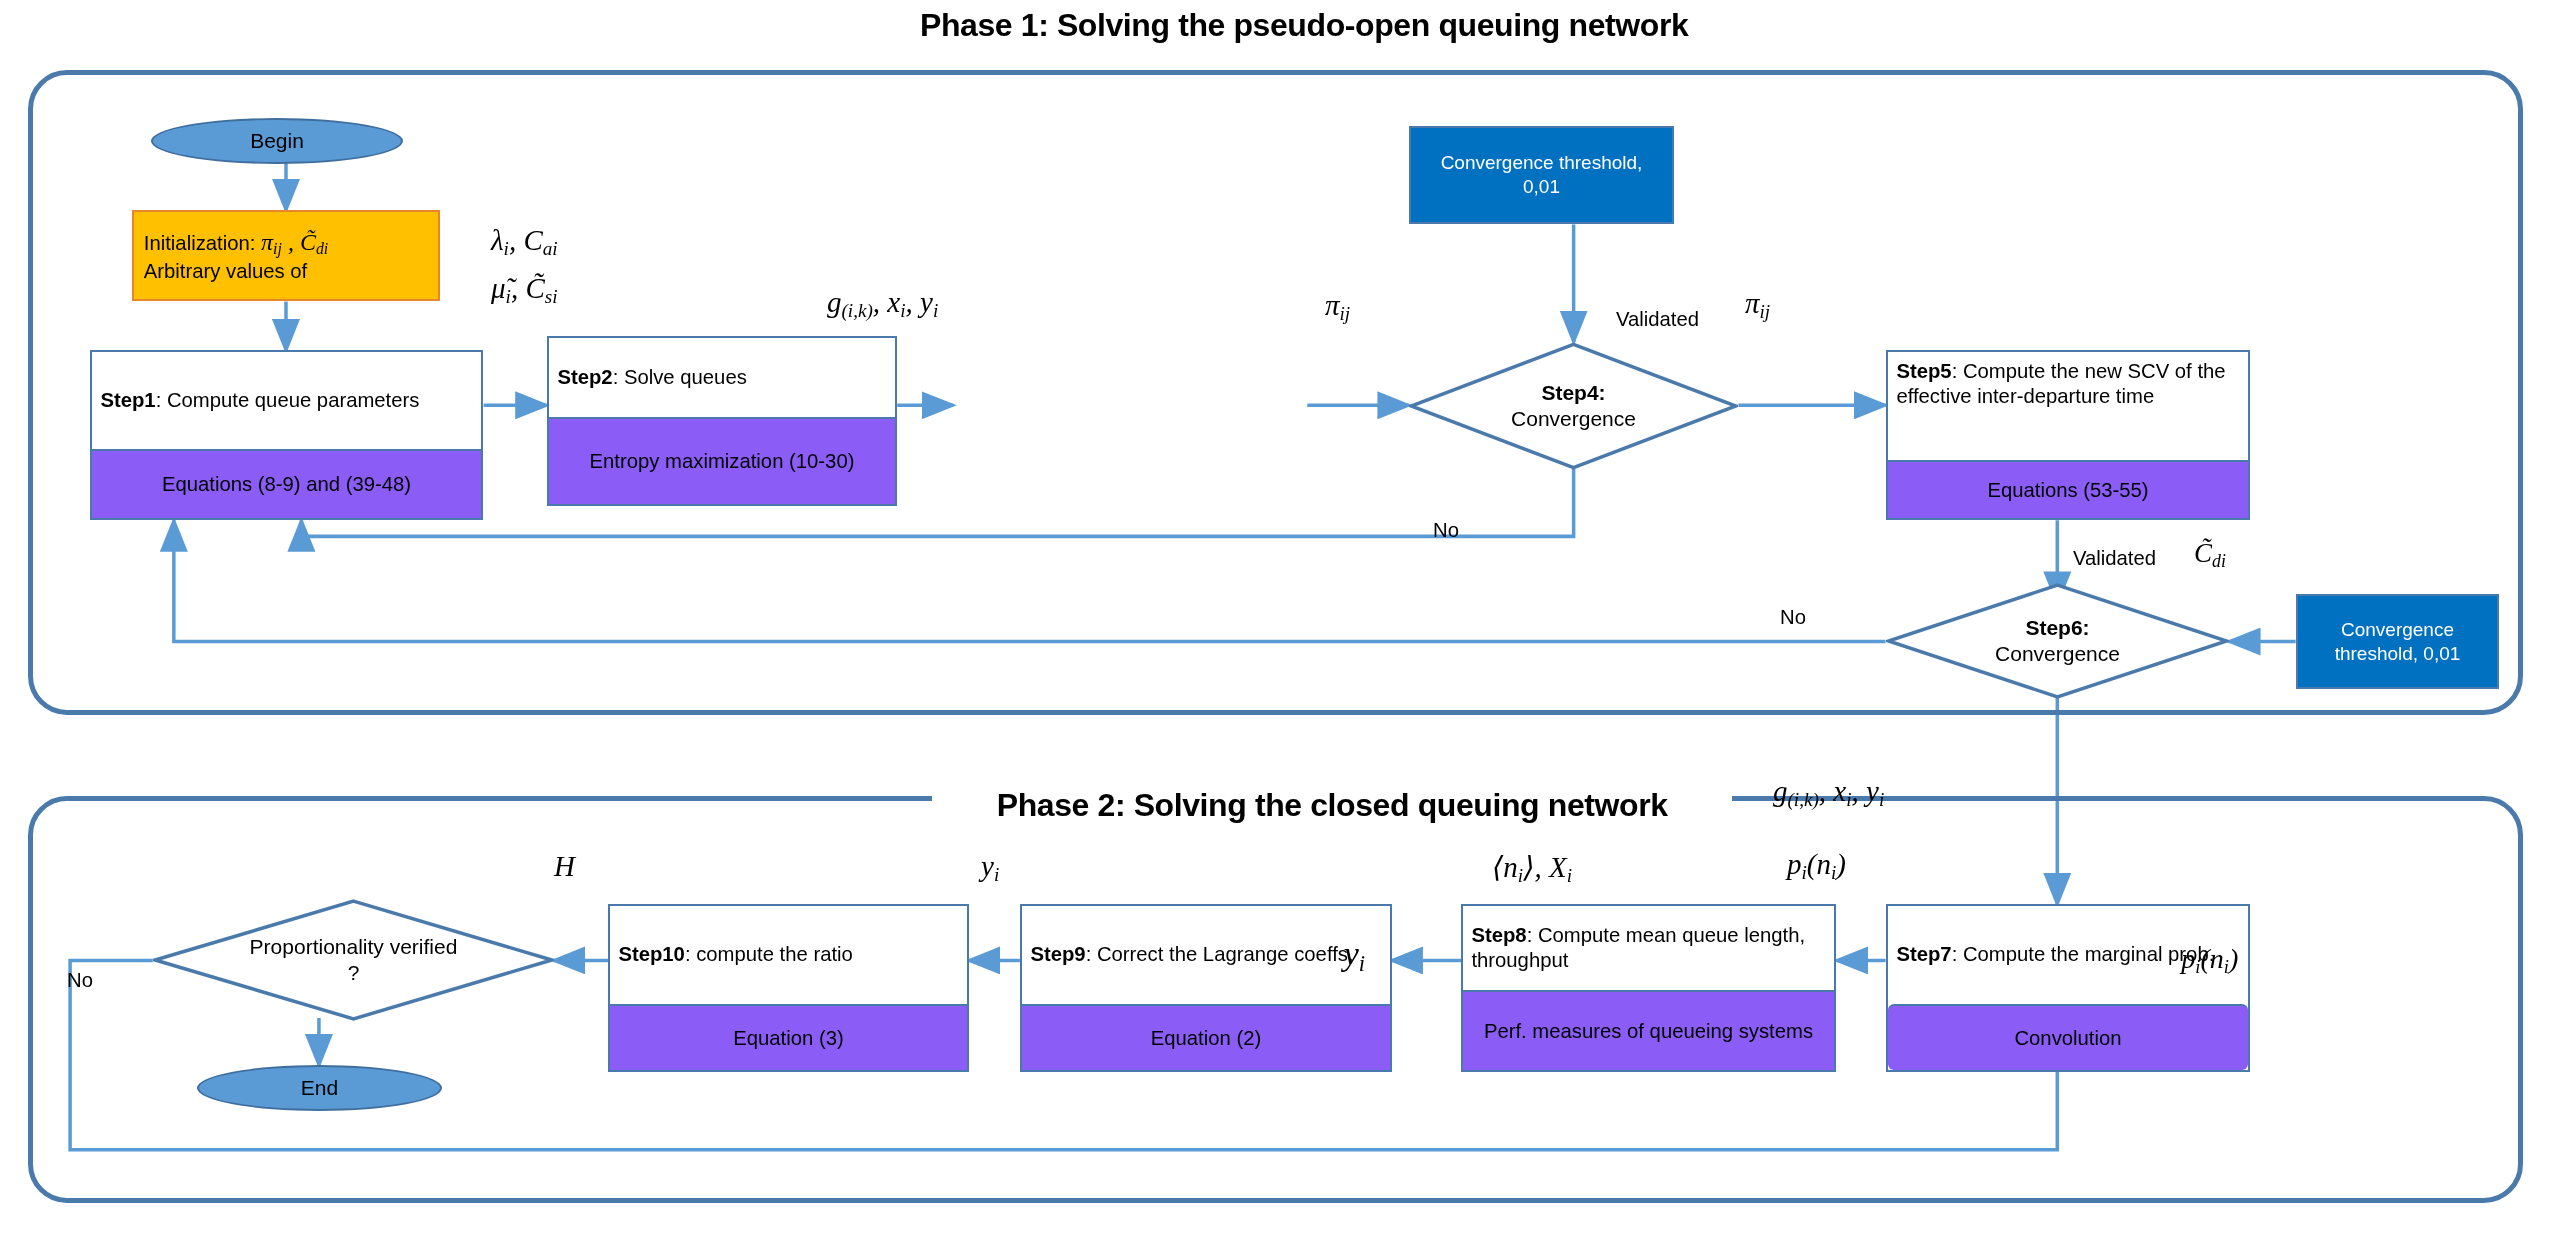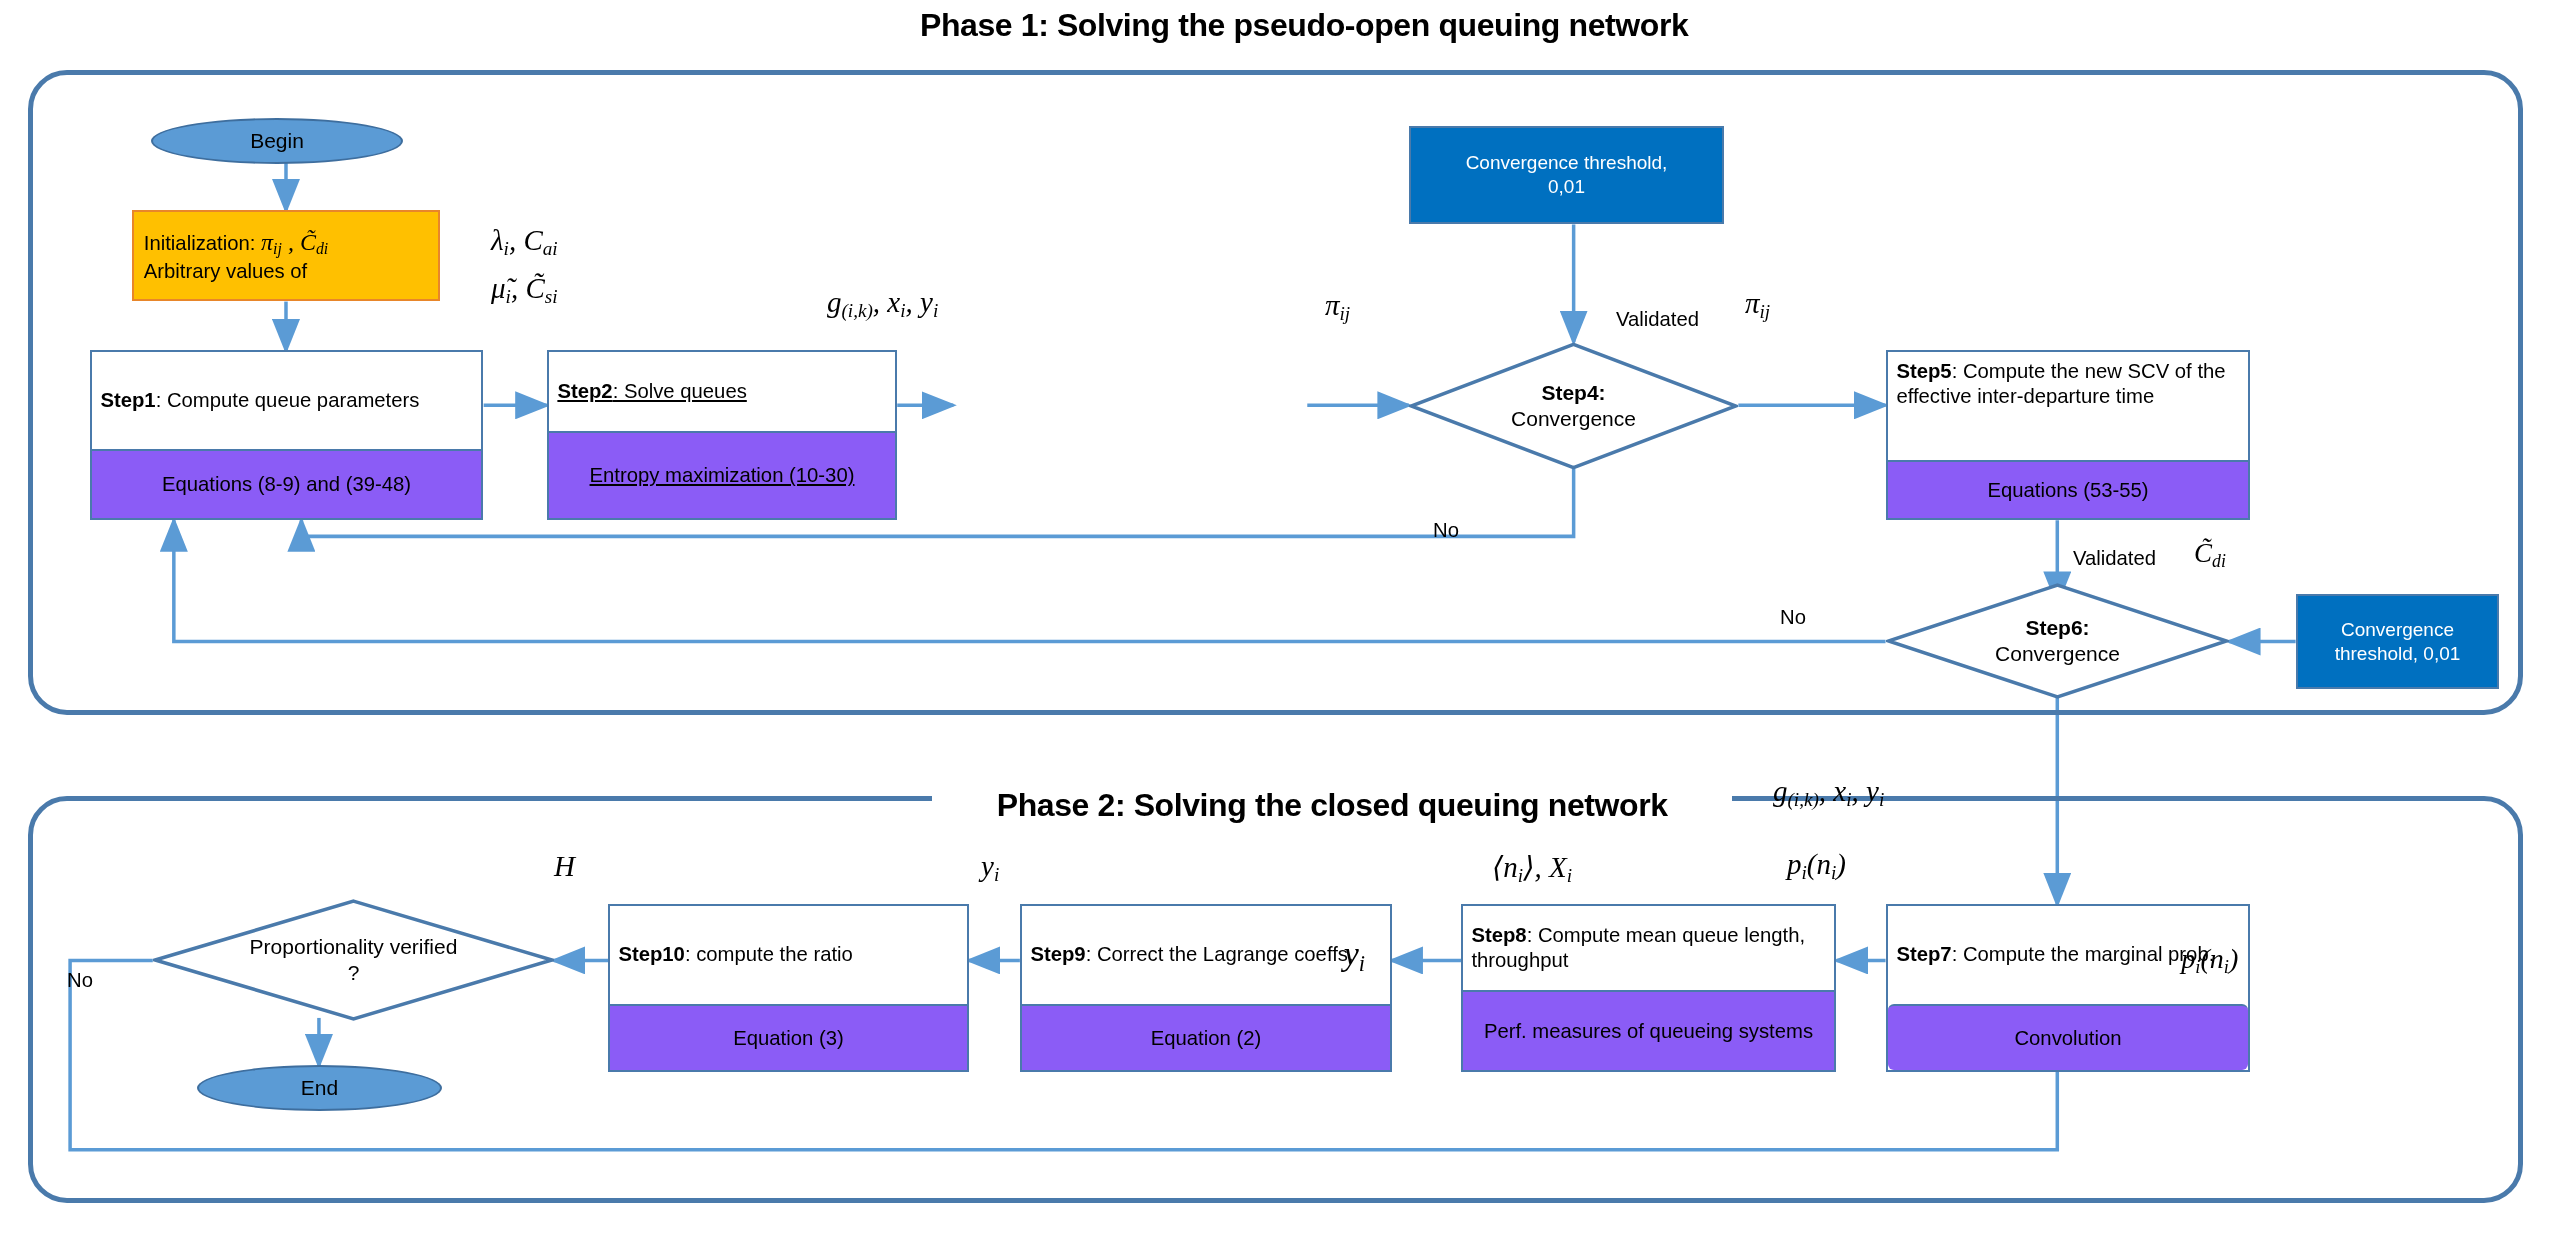--- a/index.html
+++ b/index.html
@@ -211,29 +211,29 @@
     <div>Arbitrary values of</div>
   </div>
 
   <div class="step-box" style="left:90px; top:350px; width:393px; height:170px;">
     <div class="step-head">
       <span class="lbl"><b>Step1</b><span>: Compute queue parameters</span></span>
     </div>
     <div class="step-foot" style="height:59px;">Equations (8-9) and (39-48)</div>
   </div>
 
-  <div class="step-box" style="left:547px; top:350px; width:350px; height:170px;text-decoration:underline;">
+  <div class="step-box" style="left:547px; top:336px; width:350px; height:170px;">
     <div class="step-head">
       <span class="lbl"><b>Step2</b><span>: Solve queues</span></span>
     </div>
     <div class="step-foot" style="height:77px;">Entropy maximization (10-30)</div>
   </div>
 
 
-  <div class="data-box" style="left:1409px; top:126px; width:315px; height:98px; flex-direction:column;">
+  <div class="data-box" style="left:1409px; top:126px; width:265px; height:98px; flex-direction:column;">
     <div>Convergence threshold,</div>
     <div>0,01</div>
   </div>
 
   <div class="diamond" style="left:1409px; top:342px; width:329px; height:128px;">
     <svg width="329" height="128" viewBox="0 0 470 182" xmlns="http://www.w3.org/2000/svg">
       <polygon points="235,3 467,91 235,179 3,91" fill="#ffffff" stroke="#4a7aab" stroke-width="5"></polygon>
     </svg>
     <div class="dtext">
       <span class="b">Step4:</span>

